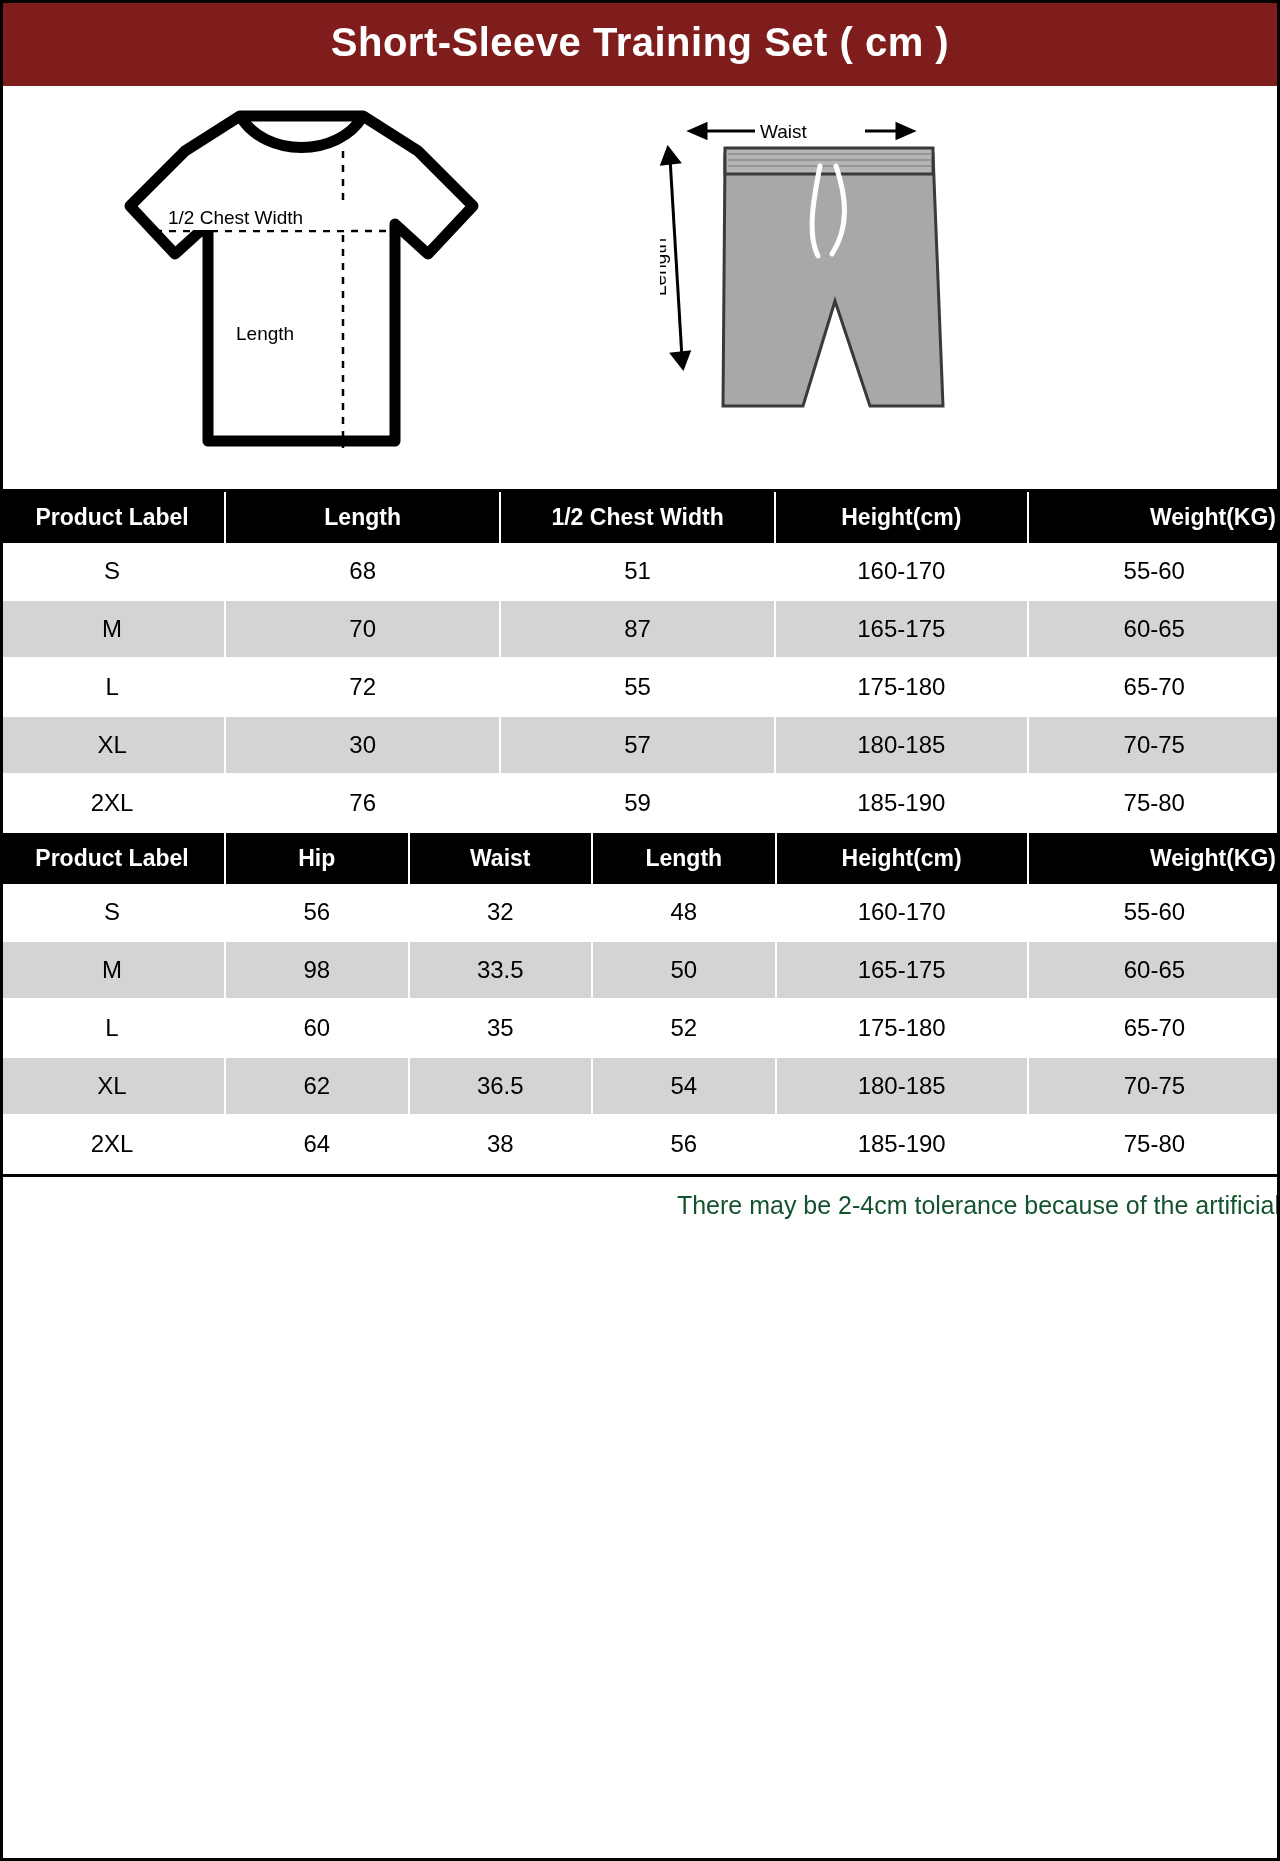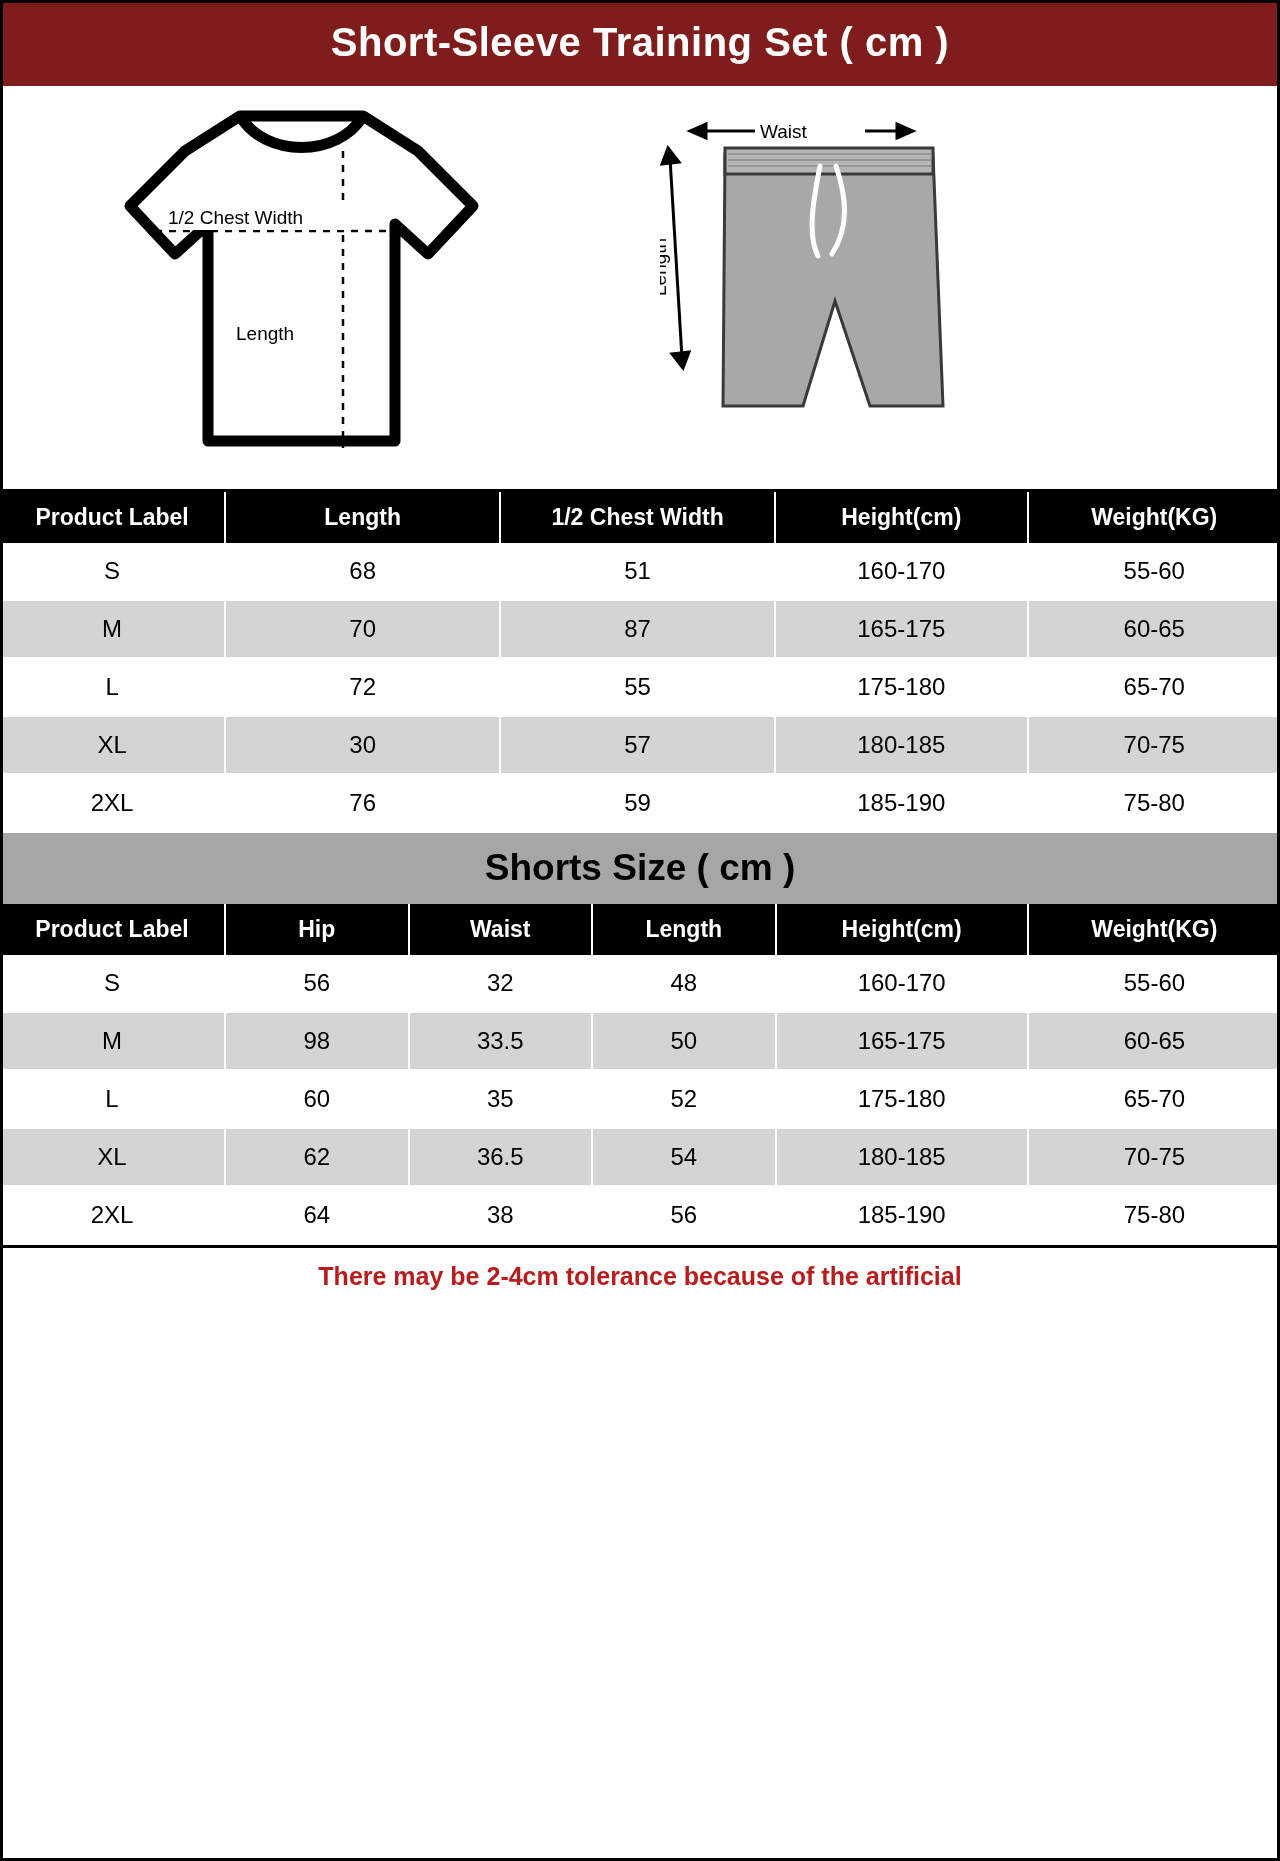--- a/index.html
+++ b/index.html
@@ -75,21 +75,21 @@
   th {
     background: #000000;
     color: #ffffff;
     font-size: 23px;
     font-weight: bold;
     padding: 14px 4px;
     text-align: center;
     border-right: 2px solid #ffffff;
     line-height: 1;
   }
-  th:last-child { border-right: none; }
+  th:last-child { border-right: none; text-align: right; }
   td {
     font-size: 24px;
     text-align: center;
     padding: 16px 4px;
     border-right: 2px solid #ffffff;
     border-bottom: 2px solid #ffffff;
     color: #000;
     line-height: 1;
     background: #ffffff;
   }
@@ -107,24 +107,24 @@
   .tbl-top col.c4 { width: 213px; }
 
   .tbl-shorts col.s0 { width: 190px; }
   .tbl-shorts col.s1 { width: 155px; }
   .tbl-shorts col.s2 { width: 155px; }
   .tbl-shorts col.s3 { width: 155px; }
   .tbl-shorts col.s4 { width: 213px; }
   .tbl-shorts col.s5 { width: 213px; }
 
   .footer-note {
-    text-align: center;
+    text-align: right;
     font-size: 25px;
-    font-weight: bold;
-    color: #b91c1c;
+    font-weight: normal;
+    color: #14532d;
     padding: 16px 0 18px 0;
     border-top: 3px solid #000;
     background: #ffffff;
     line-height: 1;
   }
   .outer-border {
     position: absolute;
     left: 0; top: 0; right: 0; bottom: 0;
     border: 3px solid #000;
     box-sizing: border-box;
@@ -235,21 +235,20 @@
       <tr class="plain">
         <td>2XL</td>
         <td>76</td>
         <td>59</td>
         <td>185-190</td>
         <td>75-80</td>
       </tr>
     </tbody>
   </table>
 
-  <div class="section-bar">Shorts Size ( cm )</div>
 
   <table class="tbl-shorts">
     <colgroup>
       <col class="s0">
         <col class="s1">
         <col class="s2">
         <col class="s3">
         <col class="s4">
         <col class="s5">
     </colgroup>

